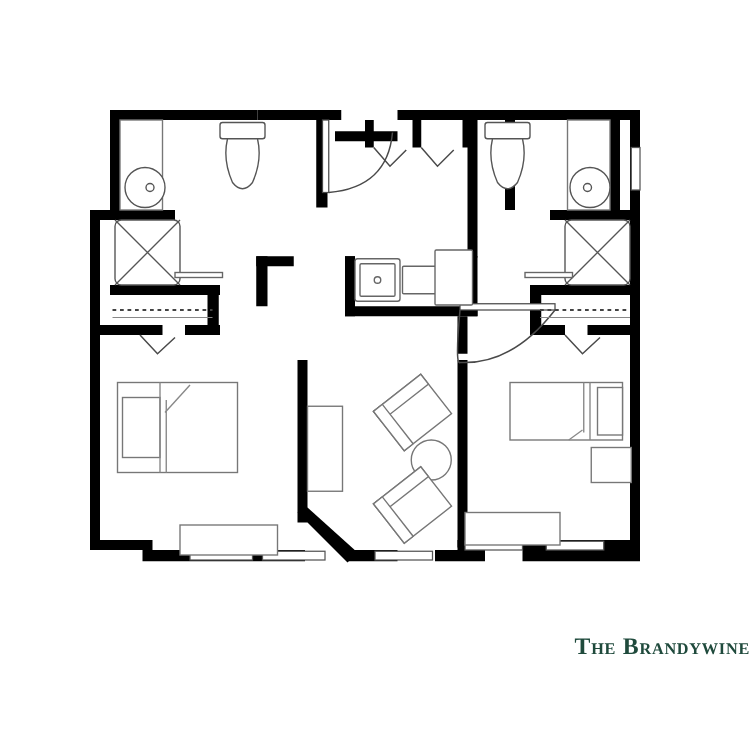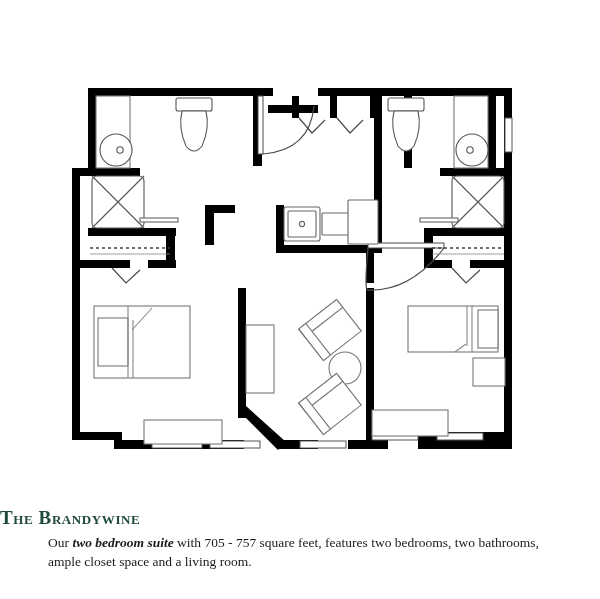--- a/index.html
+++ b/index.html
@@ -30,21 +30,21 @@
   #floorplan {
     display: block;
     width: 600px;
     height: 490px;
   }
   #caption {
     position: absolute;
     left: 0;
     top: 506px;
     width: 600px;
-    text-align: left;
+    text-align: right;
   }
   .plan-title {
     font-family: "Liberation Serif", serif;
     font-variant: small-caps;
     font-weight: bold;
     font-size: 19px;
     letter-spacing: 0.6px;
     line-height: 23px;
     margin: 0;
   }
@@ -237,16 +237,15 @@
         <rect x="306" y="384" width="48" height="40"></rect>
         <rect x="306" y="384" width="48" height="10"></rect>
         <rect x="306" y="384" width="9" height="40"></rect>
       </g>
 
     </svg>
   </div>
 
   <div id="caption">
     <div class="plan-title" style="color:#1f4a3c">The Brandywine</div>
-    <p class="plan-desc" style="color: rgb(26, 26, 26);"><span>Our </span><span class="em">two bedroom suite</span><span> with 705 - 757 square feet, features two  bedrooms, two bathrooms, ample closet space and a living room.</span></p>
   </div>
 
 </div>
 
 </body></html>

